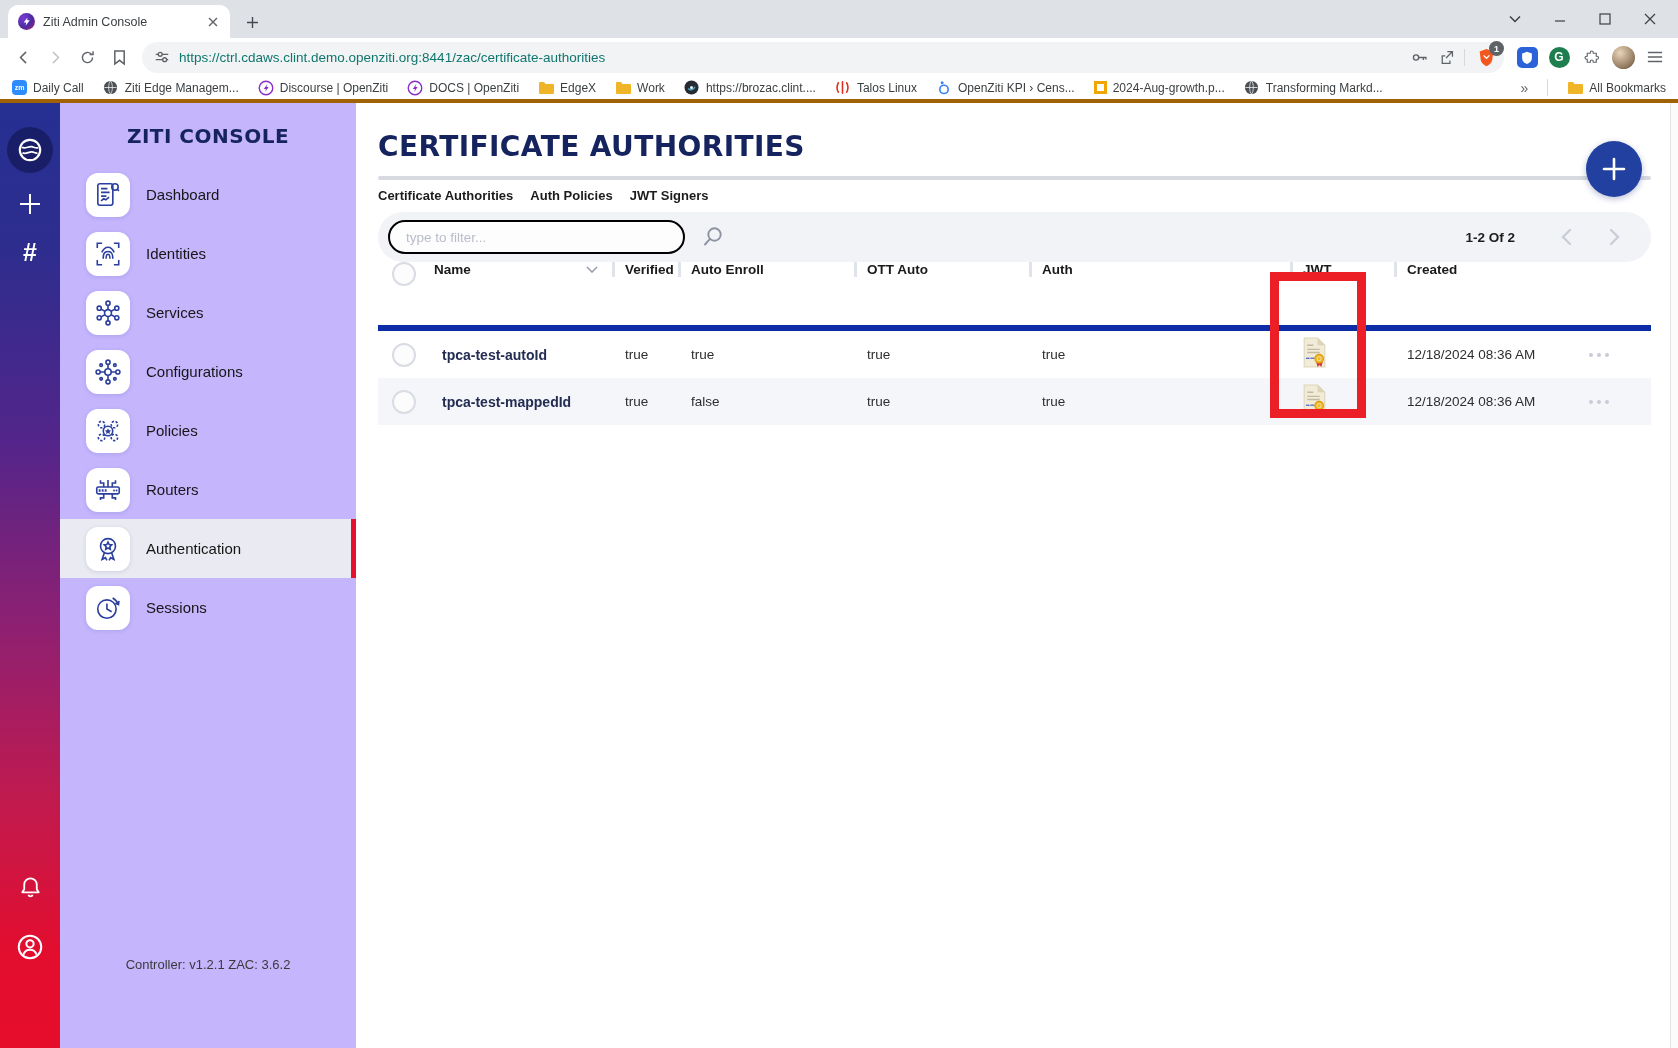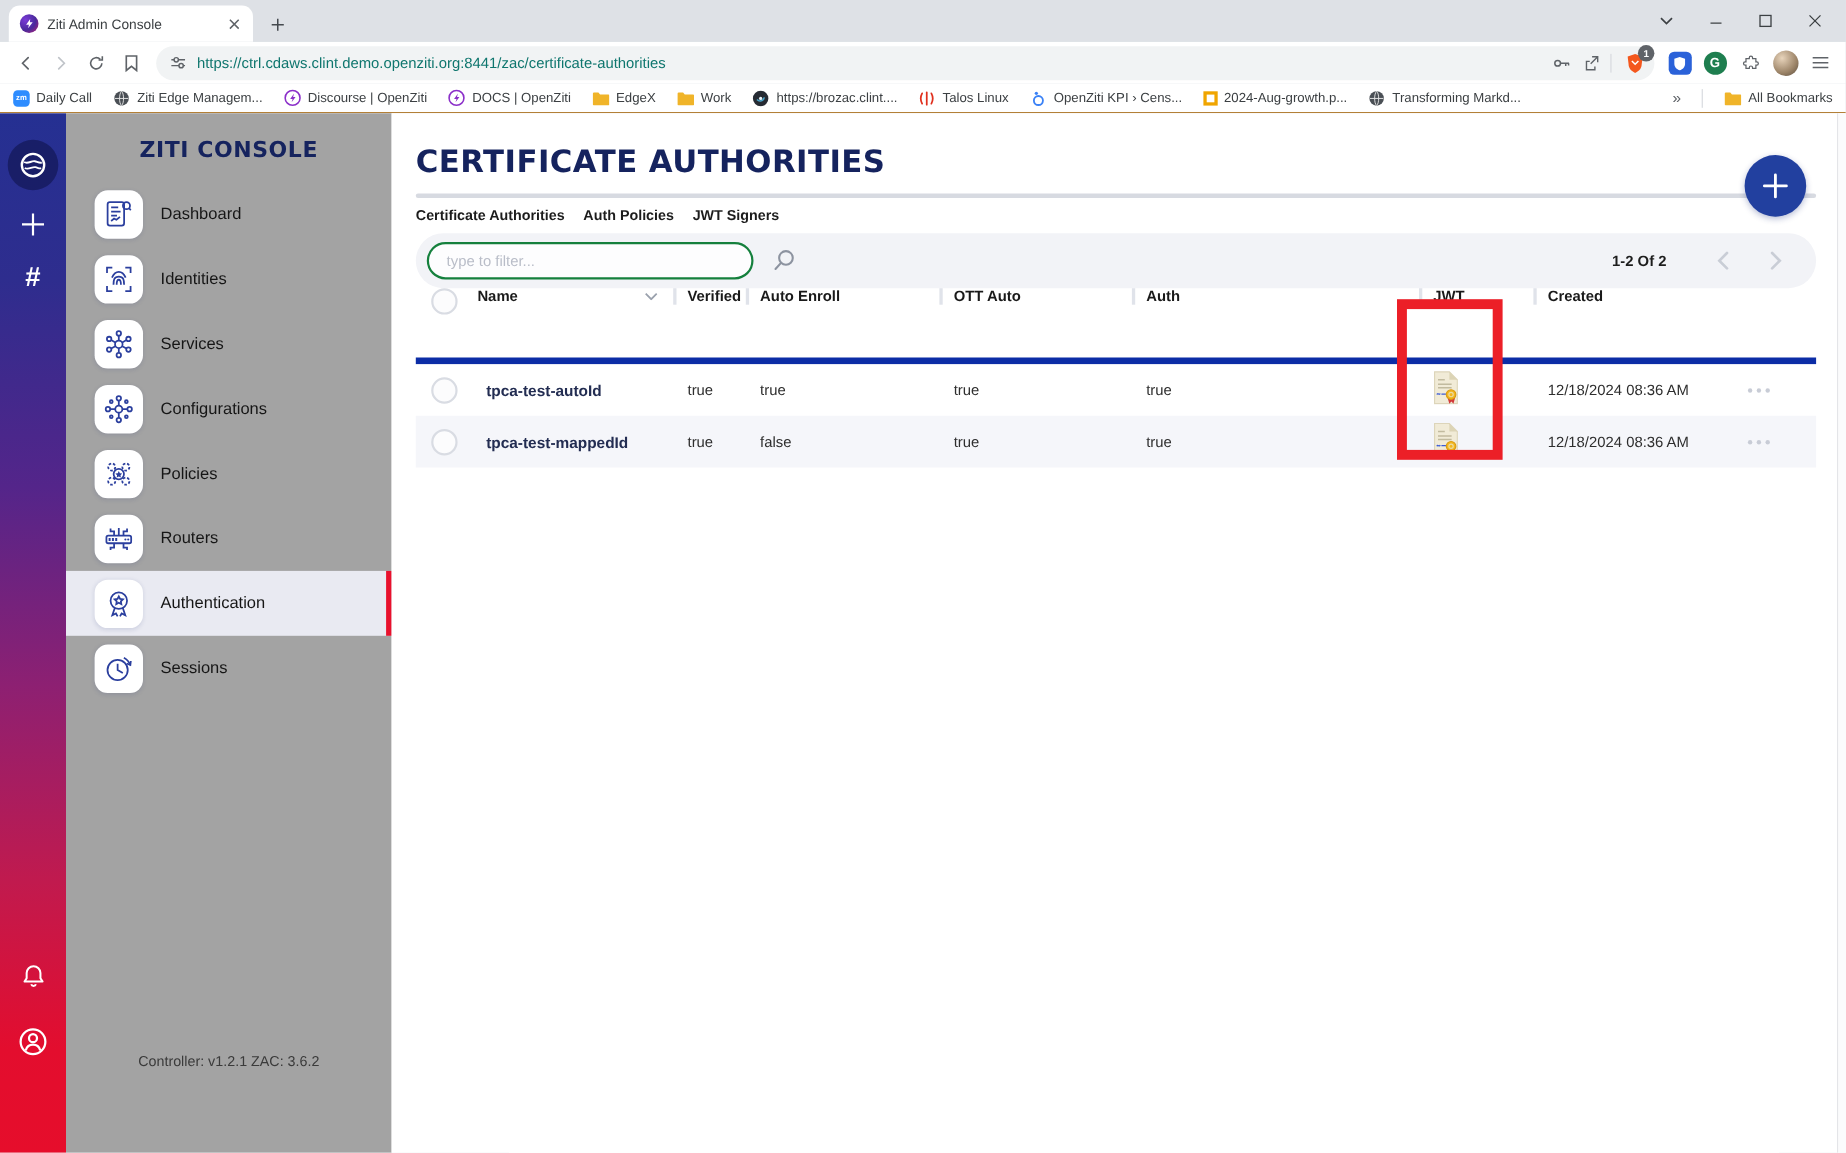--- a/index.html
+++ b/index.html
@@ -32,21 +32,21 @@
   .ext-badge { position:absolute; top:-4px; right:-6px; min-width:15px; height:15px; border-radius:8px;
                background:#5f6368; color:#fff; font-size:9px; font-weight:700; display:grid; place-items:center; padding:0 3px; }
   .gram { width:21px; height:21px; border-radius:50%; background:#1e7e4f; color:#fff; font-size:12px;
           font-weight:700; display:grid; place-items:center; }
   .bw { width:21px; height:21px; border-radius:5px; background:#2b62d9; display:grid; place-items:center; }
   .avatar { width:23px; height:23px; border-radius:50%;
             background:radial-gradient(circle at 35% 30%, #e8d4bb, #9c8468 60%, #574a3d); }
 
   
   .bookmarks { height:27px; background:#fff; display:flex; align-items:center; padding:0 12px; gap:19px;
-               border-bottom:1px solid #a16207; }
+               border-bottom:4px solid #a16207; }
   .bm { display:flex; align-items:center; gap:6px; font-size:12px; color:#3c4043; white-space:nowrap; }
   .bm-ico { width:16px; height:16px; display:grid; place-items:center; flex:0 0 auto; }
   .bm-zm { width:15px; height:15px; border-radius:4px; background:#2d8cff; color:#fff; font-size:7px; font-weight:700;
            display:grid; place-items:center; }
   .bm-sq { width:13px; height:13px; border:3px solid #f0a500; background:#fff; }
   .bm-spacer { flex:1; }
   .bm-more::before { content:"»"; color:#5f6368; font-size:14px; }
   .bm-div { width:1px; height:17px; background:#d5d8dc; }
 
   
@@ -58,21 +58,21 @@
           background:linear-gradient(180deg,#253092 0%,#2e2d8e 16%,#54258a 36%,#8d2072 55%,#c11a4e 74%,#e30d2e 90%,#e60d2b 100%);
           display:flex; flex-direction:column; align-items:center; }
   .rail-logo { margin-top:24px; width:46px; height:46px; border-radius:50%; background:rgba(12,16,70,.55);
                display:grid; place-items:center; }
   .rail-btn { margin-top:14px; width:34px; height:34px; display:grid; place-items:center; color:#fff; }
   .rail-hash { font-size:25px; font-weight:600; color:#fff; }
   .rail-spacer { flex:1; }
   .rail-bottom { margin-bottom:84px; display:flex; flex-direction:column; align-items:center; gap:12px; }
 
   
-  .sidebar { width:296px; flex:0 0 auto; background:#a3a3a3; position:relative; }
+  .sidebar { width:296px; flex:0 0 auto; background:#c4b5fd; position:relative; }
   .sb-title { margin-top:21px; text-align:center; font-family:"DejaVu Sans", sans-serif;
               font-size:20px; font-weight:800; color:#15235e; letter-spacing:.5px; }
   .nav { margin-top:17px; }
   .nav-item { height:59px; display:flex; align-items:center; padding-left:26px; gap:16px; position:relative; cursor:pointer; }
   .nav-item.active { background:#e9eaf2; }
   .nav-item.active::after { content:""; position:absolute; right:0; top:0; bottom:0; width:5px; background:#e8112d; }
   .tile { width:44px; height:44px; background:#fff; border-radius:12px; box-shadow:0 1px 4px rgba(40,60,120,.14);
           display:grid; place-items:center; flex:0 0 auto; }
   .nav-label { font-size:15px; color:#161616; font-weight:500; }
   .sb-footer { position:absolute; bottom:76px; width:100%; text-align:center; font-size:13px; color:#3a3a3a; }
@@ -82,21 +82,21 @@
   .page-title { margin-top:27px; font-family:"DejaVu Sans", sans-serif; font-size:28px; font-weight:800;
                 color:#15235e; letter-spacing:.4px; }
   .title-rule { margin-top:13px; margin-right:27px; height:4px; background:#d7dae1; border-radius:2px; }
   .plus-btn { position:absolute; top:38px; right:36px; width:56px; height:56px; border-radius:50%;
               background:#22409f; display:grid; place-items:center; box-shadow:0 2px 6px rgba(20,40,120,.3); z-index:3; }
   .subtabs { margin-top:8px; display:flex; gap:17px; }
   .subtab { font-size:13px; font-weight:700; color:#1c1c1c; cursor:pointer; }
 
   .filterbar { margin-top:9px; margin-right:27px; height:50px; background:#f2f3f7; border-radius:25px;
                display:flex; align-items:center; padding:0 24px 0 10px; }
-  .search-pill { width:297px; height:34px; border:2px solid #15803d; border-radius:17px; background:#fdfdfe;
+  .search-pill { width:297px; height:34px; border:2px solid #000000; border-radius:17px; background:#fdfdfe;
                  padding:12px 16px; font-size:13.5px; color:#444; outline:none; font-family:"Liberation Sans",sans-serif; }
   .search-pill::placeholder { color:#b9bdc8; }
   .mag-btn { margin-left:13px; width:30px; height:30px; display:grid; place-items:center; }
   .fb-spacer { flex:1; }
   .pag-label { font-size:13.5px; font-weight:700; color:#1d1d1d; }
   .pag-prev, .pag-next { width:26px; height:26px; display:grid; place-items:center; }
   .pag-prev { margin-left:38px; } .pag-next { margin-left:22px; }
 
   
   .table { margin-right:27px; }

